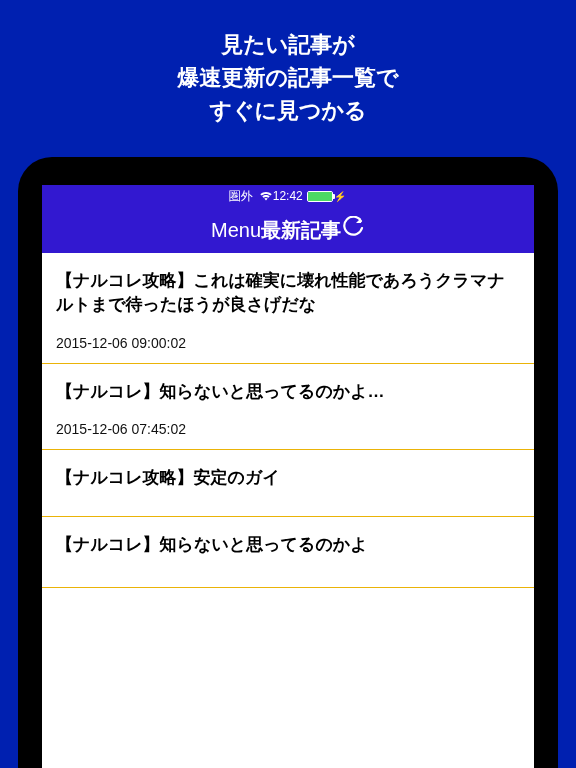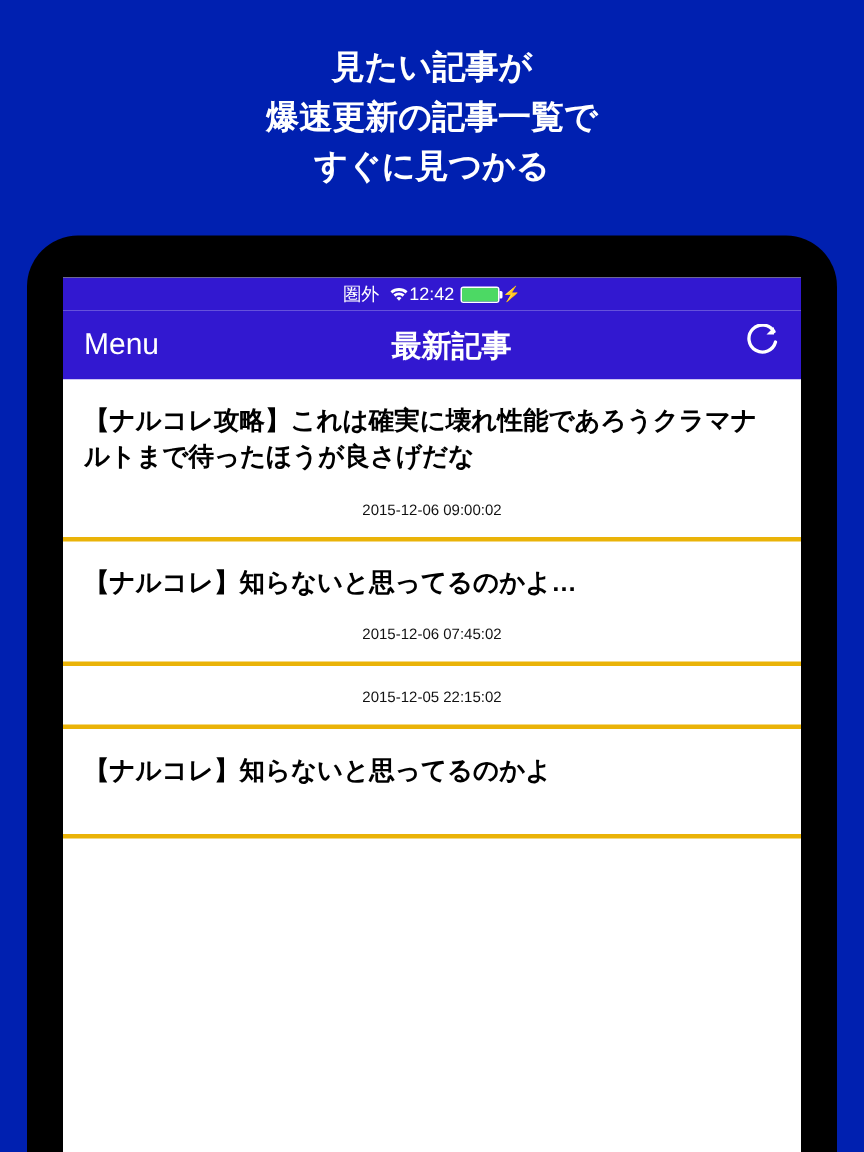--- a/index.html
+++ b/index.html
@@ -65,48 +65,48 @@
     border-radius: 1px;
   }
   .bolt { color: #fff; font-size: 10px; margin-left: 2px; }
   .wifi-icon { font-size: 13px; }
   .nav-bar {
     background: #3218d0;
     color: #fff;
     height: 46px;
     display: flex;
     align-items: center;
-    justify-content: space-between;
+    justify-content: center;
     padding: 0 14px;
   }
   .nav-menu {
     font-size: 20px;
     font-weight: 300;
   }
   .nav-title {
     font-size: 20px;
     font-weight: 600;
   }
   .nav-refresh svg { width: 24px; height: 24px; }
   .list { background: #fff; }
   .list-item {
     padding: 16px 14px 8px 14px;
-    border-bottom: 3px solid #eab308;
+    border-bottom: 1px solid #eab308;
   }
   .item-title {
     font-size: 17px;
     font-weight: 700;
     color: #000;
     line-height: 1.4;
     margin-bottom: 18px;
   }
   .item-ts {
-    font-size: 10px;
+    font-size: 14px;
     color: #111;
-    text-align: center;
+    text-align: left;
     padding-bottom: 4px;
   }
 </style>
 </head>
 <body>
 
 <div class="promo-text">
   <div>見たい記事が</div>
   <div>爆速更新の記事一覧で</div>
   <div>すぐに見つかる</div>
@@ -149,21 +149,21 @@
     <div class="list">
       <div class="list-item">
         <div class="item-title">【ナルコレ攻略】これは確実に壊れ性能であろうクラマナルトまで待ったほうが良さげだな</div>
         <div class="item-ts">2015-12-06 09:00:02</div>
       </div>
       <div class="list-item">
         <div class="item-title">【ナルコレ】知らないと思ってるのかよ…</div>
         <div class="item-ts">2015-12-06 07:45:02</div>
       </div>
       <div class="list-item">
-        <div class="item-ts">2015-12-05 22:15:02</div>
+        <div class="item-title">【ナルコレ攻略】安定のガイ</div>
       </div>
       <div class="list-item">
         <div class="item-title">【ナルコレ】知らないと思ってるのかよ</div>
         <div class="item-ts"></div>
       </div>
     </div>
 
   </div>
 </div>
 

